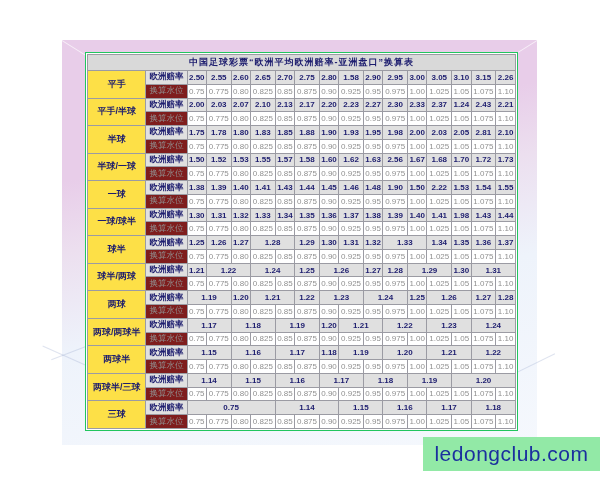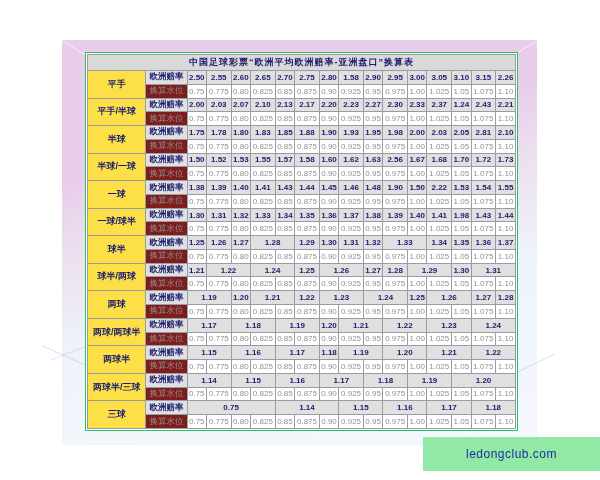--- a/index.html
+++ b/index.html
@@ -40,21 +40,21 @@
   td.name   { background:#fde047; color:var(--odds_text,#1c1c6e); font-weight:bold; font-size:9px; }
   td.sub    { font-size:8.5px; color:#3a3a44; }
   td.sub.odds { background:var(--odds_row_bg,#e0e0e0); }
   td.sub.water { background:#7f1d1d;font-family:Liberation Serif, serif; }
   td.odds   { background:var(--odds_row_bg,#e0e0e0); color:var(--odds_text,#1c1c6e); font-weight:bold; }
   td.water  { background:#ffffff; color:var(--water_text,#909090); }
   .watermark {
     position:absolute; left:423px; top:437px; width:177px; height:34px;
     background:var(--watermark_bg,#92e9a6); color:var(--watermark_text,#1b2f9e);
     display:flex; align-items:center; justify-content:center;
-    font-size:12px; letter-spacing:0.5px;
+    font-size:21px; letter-spacing:0.5px;
   }
 </style>
 </head>
 <body>
 
 <div class="wallpaper">
   <div class="bevel tl"></div>
   <div class="bevel tr"></div>
   <div class="streak s1"></div>
   <div class="streak s2"></div>

